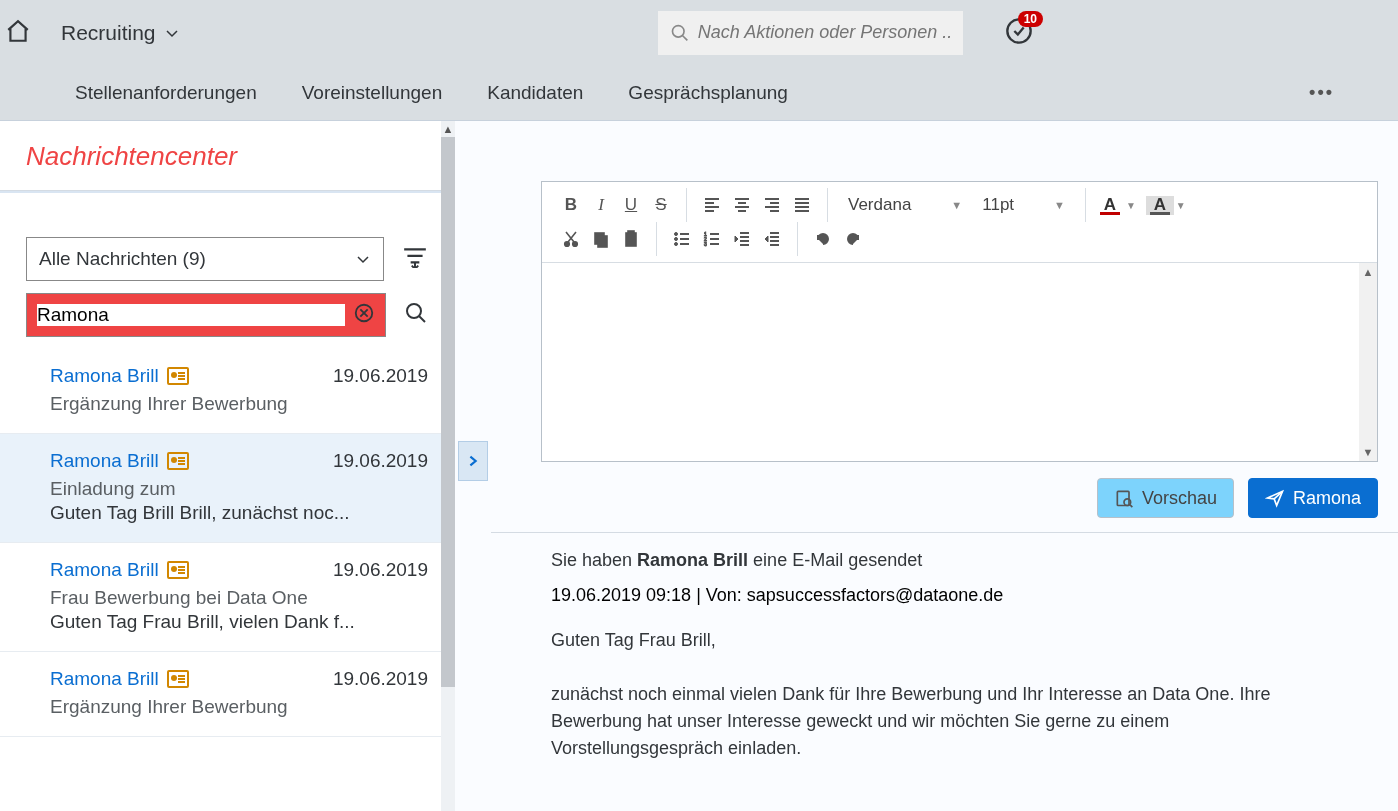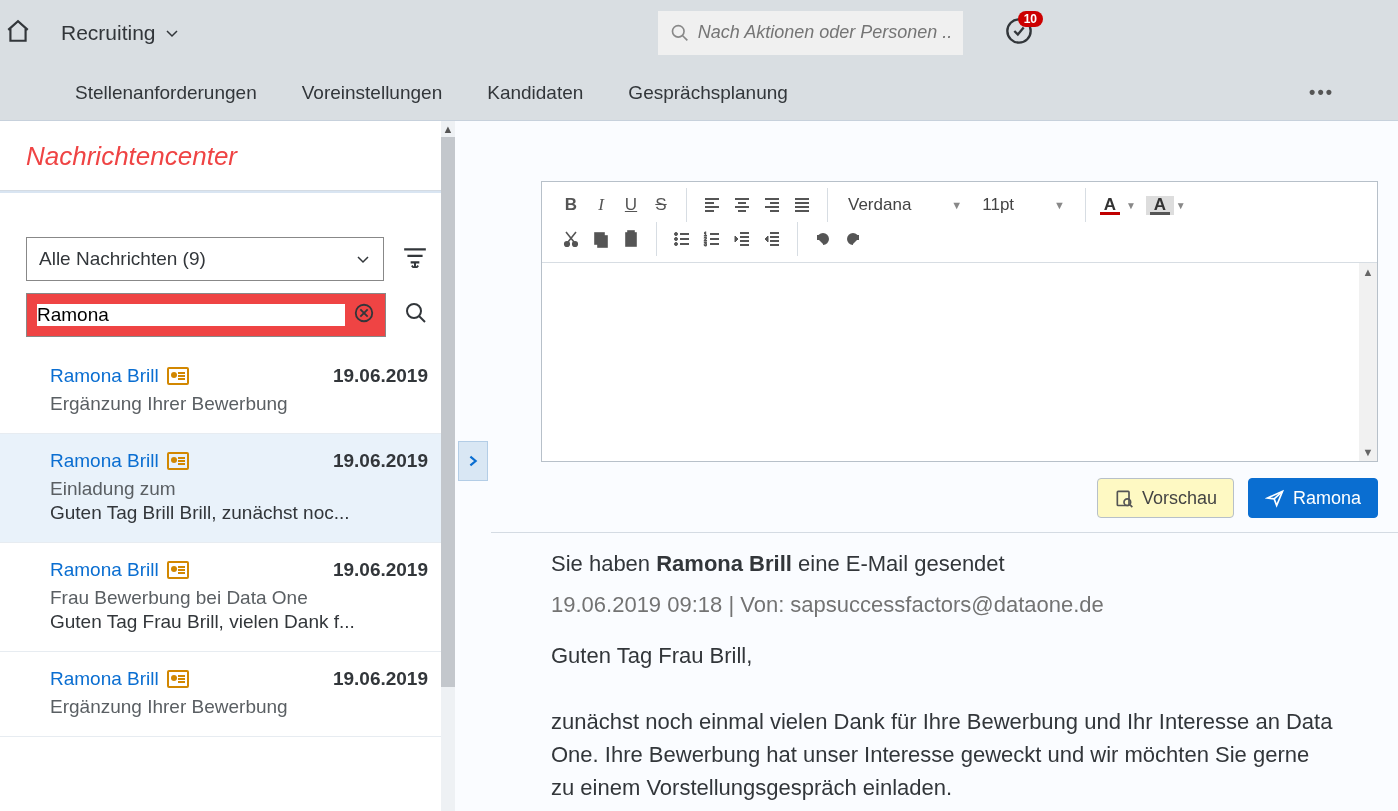--- a/index.html
+++ b/index.html
@@ -30,21 +30,21 @@
   .search-box .clear svg { width: 22px; height: 22px; }
   .mag-icon svg { width: 24px; height: 24px; stroke: #32363a; fill: none; stroke-width: 2; }
   .msg-list { flex: 1; overflow: hidden; }
   .msg-item { padding: 16px 26px 18px 50px; border-bottom: 1px solid #e7ecf1; cursor: pointer; }
   .msg-item.selected { background: #e9f2fa; }
   .msg-head { display: flex; align-items: center; justify-content: space-between; }
   .msg-name { color: #0a6ed1; font-size: 19px; display: flex; align-items: center; gap: 8px; }
   .card-icon { display: inline-flex; width: 22px; height: 18px; border: 2px solid #d28700; border-radius: 2px; position: relative; }
   .card-icon::before { content: ""; position: absolute; left: 2px; top: 3px; width: 6px; height: 6px; background: #d28700; border-radius: 50%; }
   .card-icon::after { content: ""; position: absolute; right: 2px; top: 3px; width: 7px; height: 2px; background: #d28700; box-shadow: 0 3px 0 #d28700, 0 6px 0 #d28700; }
-  .msg-date { font-size: 19px; color: #32363a; font-weight: bold; }
+  .msg-date { font-size: 19px; color: #32363a; }
   .msg-subj { font-size: 19px; color: #5a5f63; margin-top: 6px; }
   .msg-prev { font-size: 19px; color: #32363a; margin-top: 2px; white-space: nowrap; overflow: hidden; text-overflow: ellipsis; }
   .scroll-indicator { position: absolute; right: -1px; top: 0; bottom: 0; width: 14px; background: #eef1f4; }
   .scroll-thumb { position: absolute; left: 0; width: 14px; background: #c3c7cc; }
   .scroll-arrow { position: absolute; left: 0; width: 14px; height: 16px; display:flex; align-items:center; justify-content:center; color:#555; font-size:11px;}
   .splitter { width: 36px; display: flex; align-items: center; justify-content: center; background: #fafcff; position: relative; }
   .splitter .handle { position: absolute; top: 320px; width: 30px; height: 40px; background: #d9e7f4; display: flex; align-items: center; justify-content: center; cursor: pointer; border:1px solid #b3cde6;}
   .splitter .handle svg { width: 14px; height: 14px; stroke: #0a6ed1; fill: none; stroke-width: 2.5; }
   .main { flex: 1; padding: 60px 0 0 0; display: flex; flex-direction: column; overflow: hidden; }
   .editor-wrap { margin: 0 20px 0 50px; border: 1px solid #b7c0c9; background: #fff; position: relative; }
@@ -56,25 +56,25 @@
   .tbtn svg { width: 18px; height: 18px; stroke: #555; fill: #555; }
   .font-sel { display: flex; align-items: center; gap: 40px; padding: 0 10px; font-size: 17px; color: #444; cursor: pointer; }
   .font-sel .caret { color: #888; font-size: 11px; }
   .color-btn { display:flex; flex-direction:column; align-items:center; width:28px; cursor:pointer; padding-top:2px;}
   .color-btn .letter { font-size:17px; font-weight:bold; line-height:14px; }
   .color-btn .bar { width:20px; height:3px; }
   .editor-area { height: 198px; position: relative; background:#fff; }
   .editor-scroll { position:absolute; right:0; top:0; bottom:0; width:18px; background:#f1f1f1;}
   .editor-scroll .arr { position:absolute; left:0; width:18px; height:18px; display:flex; align-items:center; justify-content:center; color:#666; font-size:11px;}
   .action-row { display: flex; justify-content: flex-end; gap: 14px; padding: 16px 20px 14px 50px; }
-  .btn { height: 40px; display: flex; align-items: center; gap: 8px; padding: 0 16px; font-size: 18px; border-radius: 4px; cursor: pointer; border: 1px solid #b7c0c9; background: #fef9c3; color: #444; }
+  .btn { height: 40px; display: flex; align-items: center; gap: 8px; padding: 0 16px; font-size: 18px; border-radius: 4px; cursor: pointer; border: 1px solid #b7c0c9; background: #7dd3fc; color: #444; }
   .btn.primary { background: #0a6ed1; color: #fff; border-color: #0a6ed1; }
   .btn svg { width: 20px; height: 20px; }
-  .mail-view { padding: 14px 63px 0 60px; border-top: 1px solid #d4dbe3; font-size: 22px; line-height: 1.5; color: #32363a; overflow:hidden;}
-  .mail-view .meta { color: #737373; margin: 8px 0 18px; }
+  .mail-view { padding: 14px 63px 0 60px; border-top: 1px solid #d4dbe3; font-size: 18px; line-height: 1.5; color: #32363a; overflow:hidden;}
+  .mail-view .meta { color: #000000; margin: 8px 0 18px; }
 </style>
 </head>
 <body>
 
 <div class="topbar">
   <div class="home-icon">
     <svg viewBox="0 0 24 24">
         <path d="M3 11 L12 3 L21 11 M5 10 V21 H19 V10"></path>
       </svg>
   </div>

